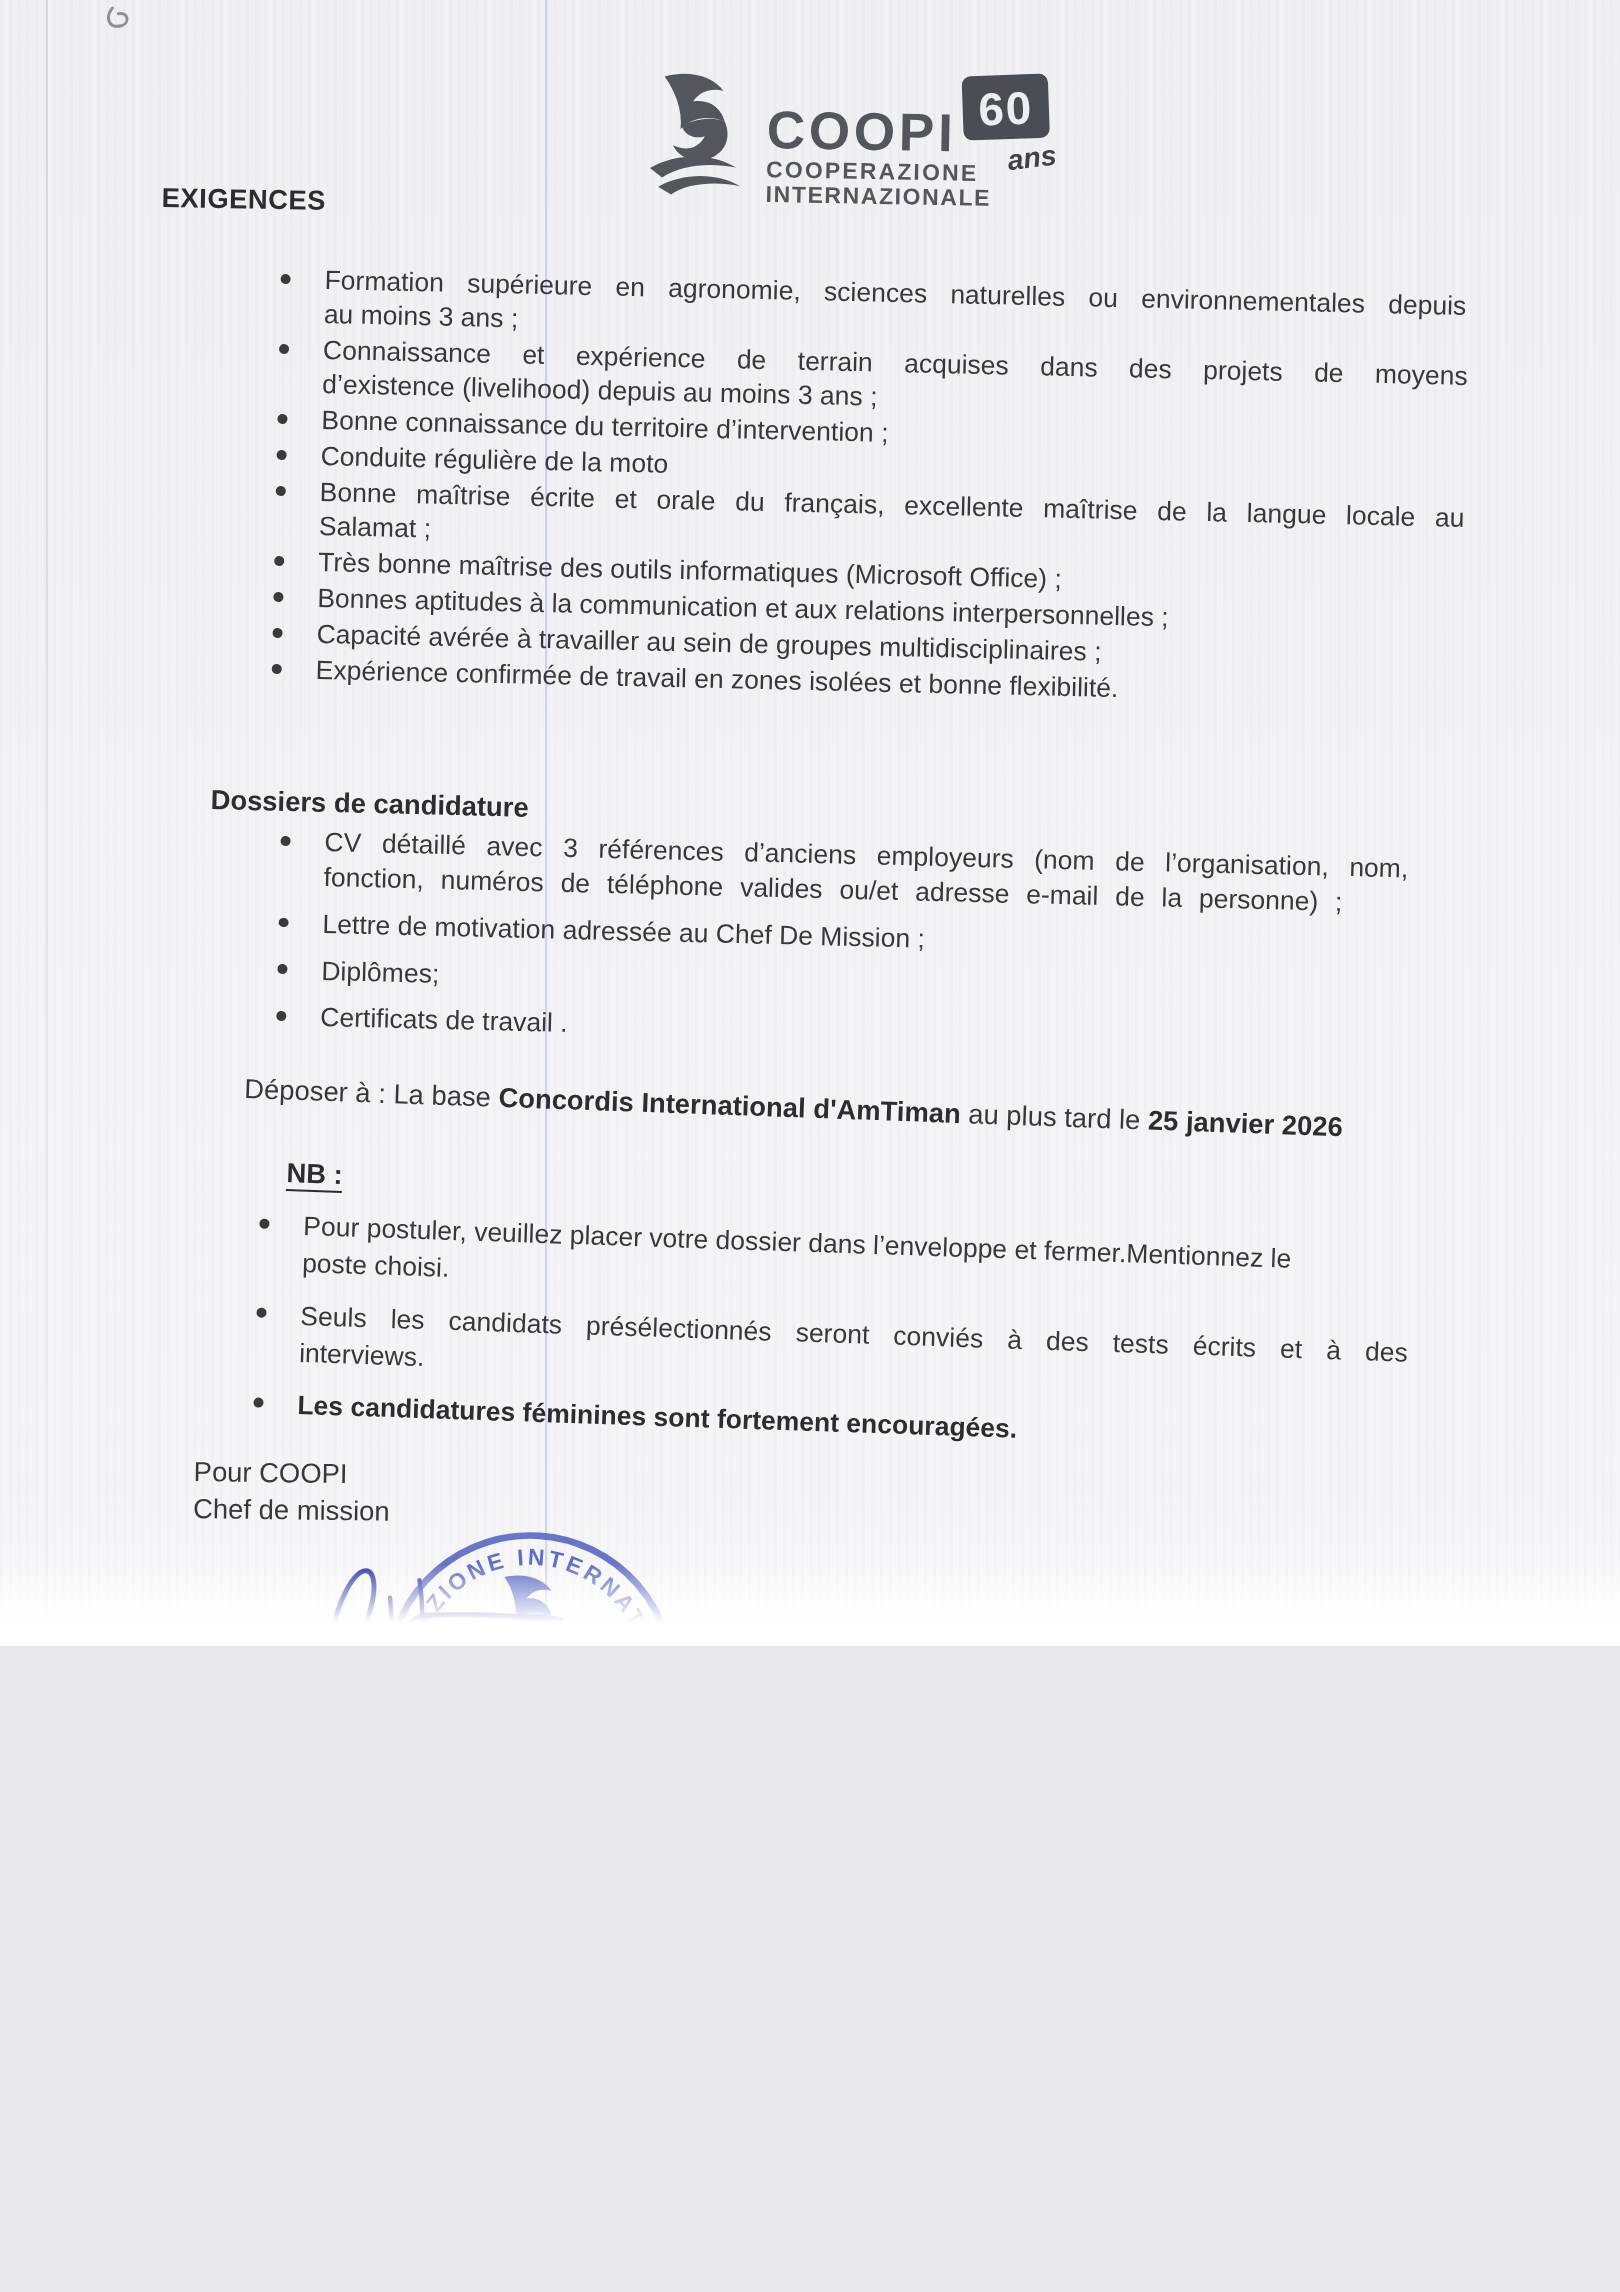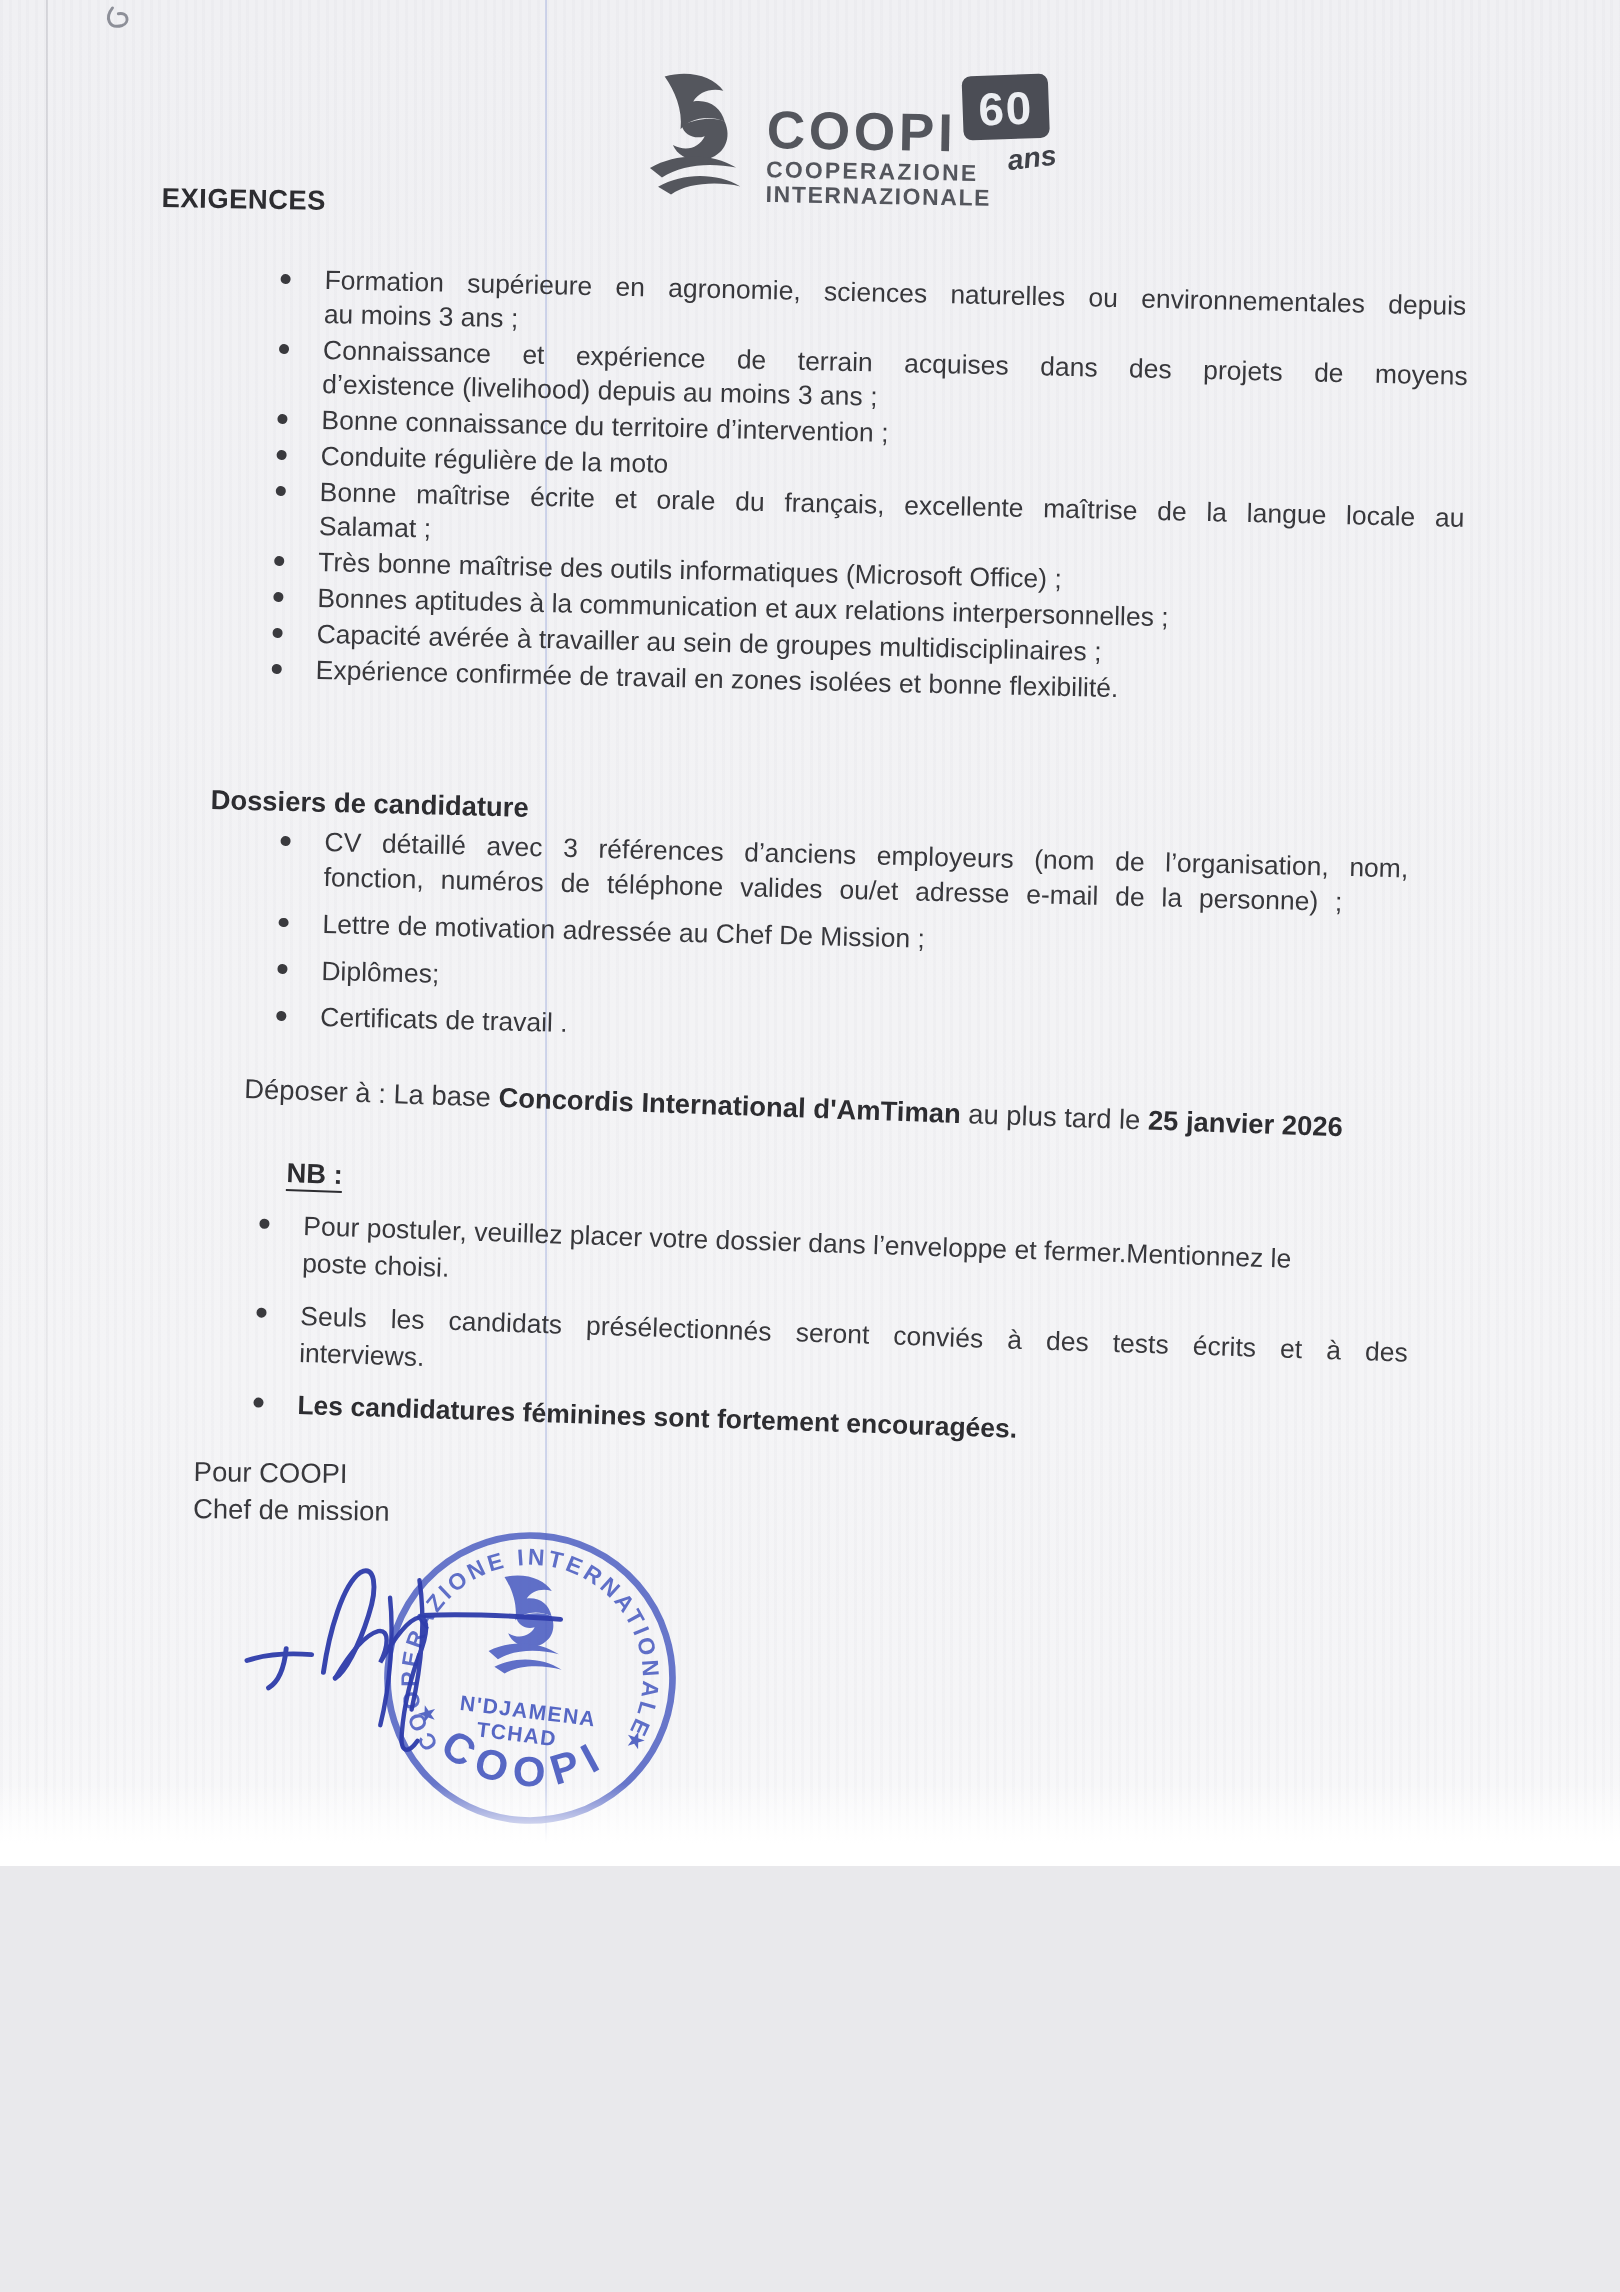--- a/index.html
+++ b/index.html
@@ -1,17 +1,17 @@
 <!DOCTYPE html>
 <html><head>
 <meta charset="utf-8">
 <style>
   html,body{margin:0;padding:0;background:#e9e9ec;}
   .page{
-    position:relative;width:1620px;height:1866px;overflow:hidden;
+    position:relative;width:1620px;height:1646px;overflow:hidden;
     font-family:"Liberation Sans","DejaVu Sans",sans-serif;color:#38383c;
     background:
       repeating-linear-gradient(90deg, rgba(80,80,105,0.022) 0 2.9px, rgba(0,0,0,0) 2.9px 8.8px),
       linear-gradient(180deg,#f0f0f3 0%,#f3f3f5 55%,#f5f5f7 92%,#fbfbfc 100%);
   }
   .abs{position:absolute;}
   
   .crease{left:545px;top:0;width:2px;height:2262px;background:rgba(130,150,215,0.32);}
   .edge-line{left:46px;top:0;width:2px;height:1941px;
     background:linear-gradient(180deg,rgba(60,60,75,0.14),rgba(60,60,75,0.05) 70%,rgba(60,60,75,0));}

